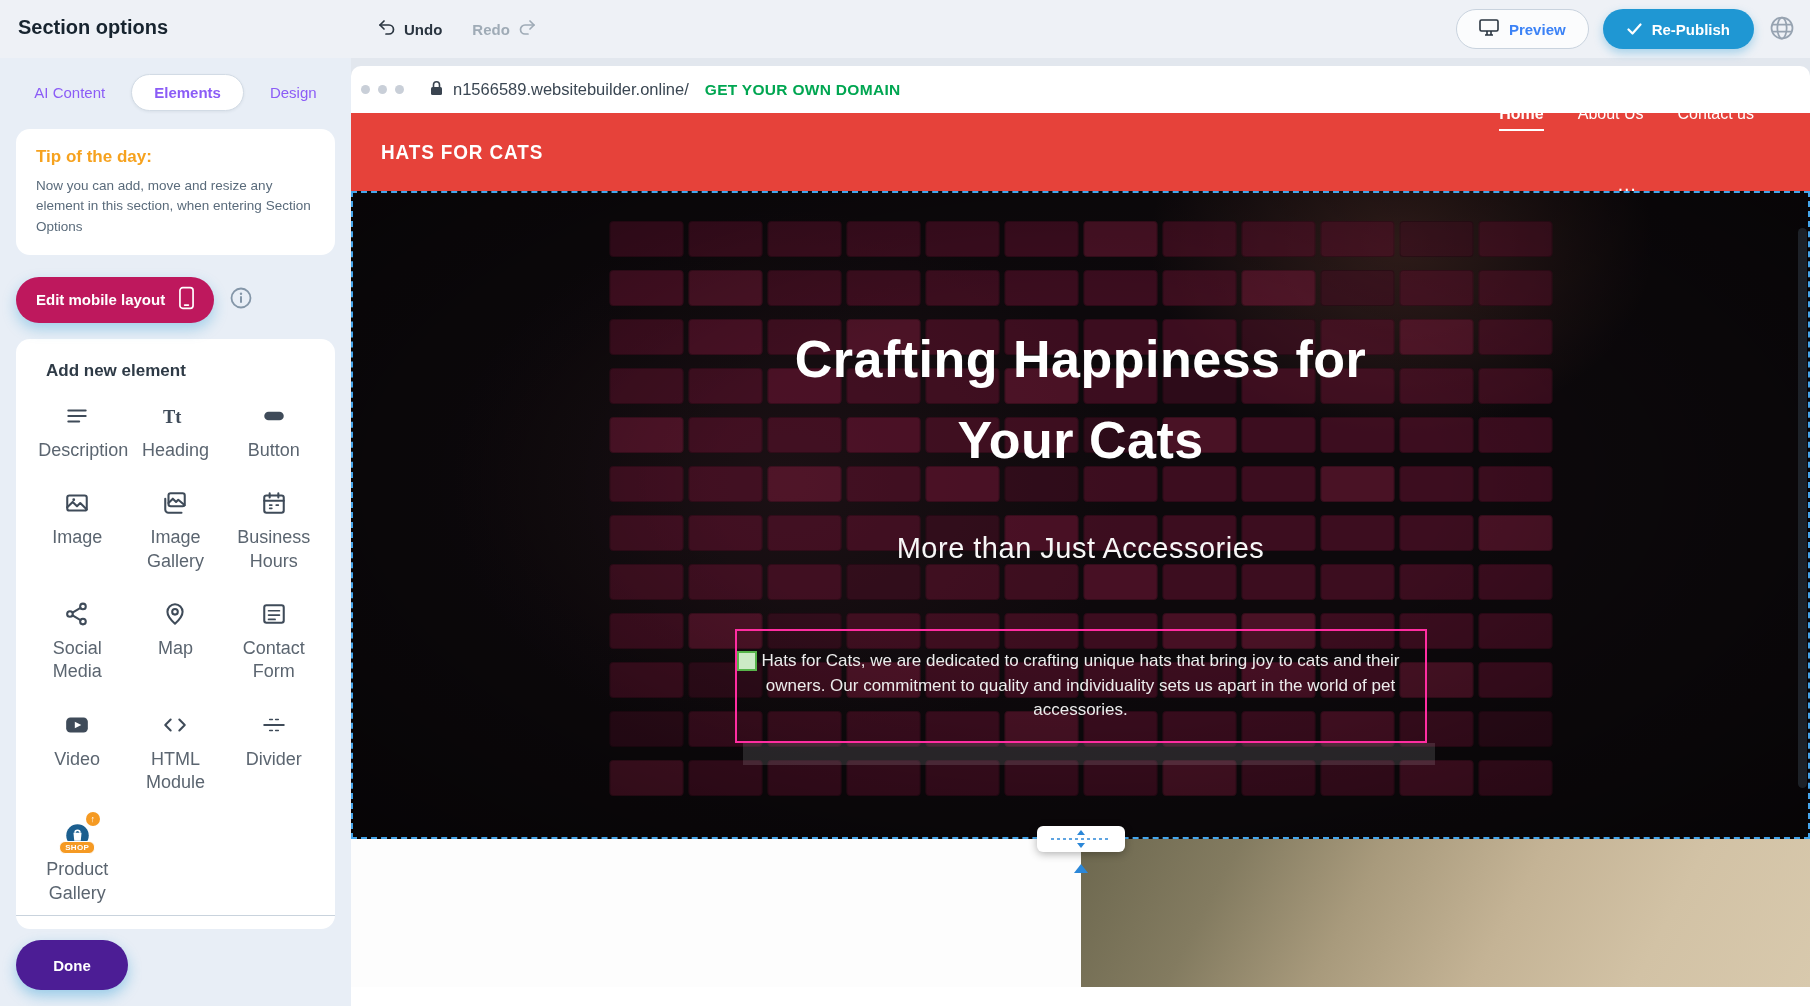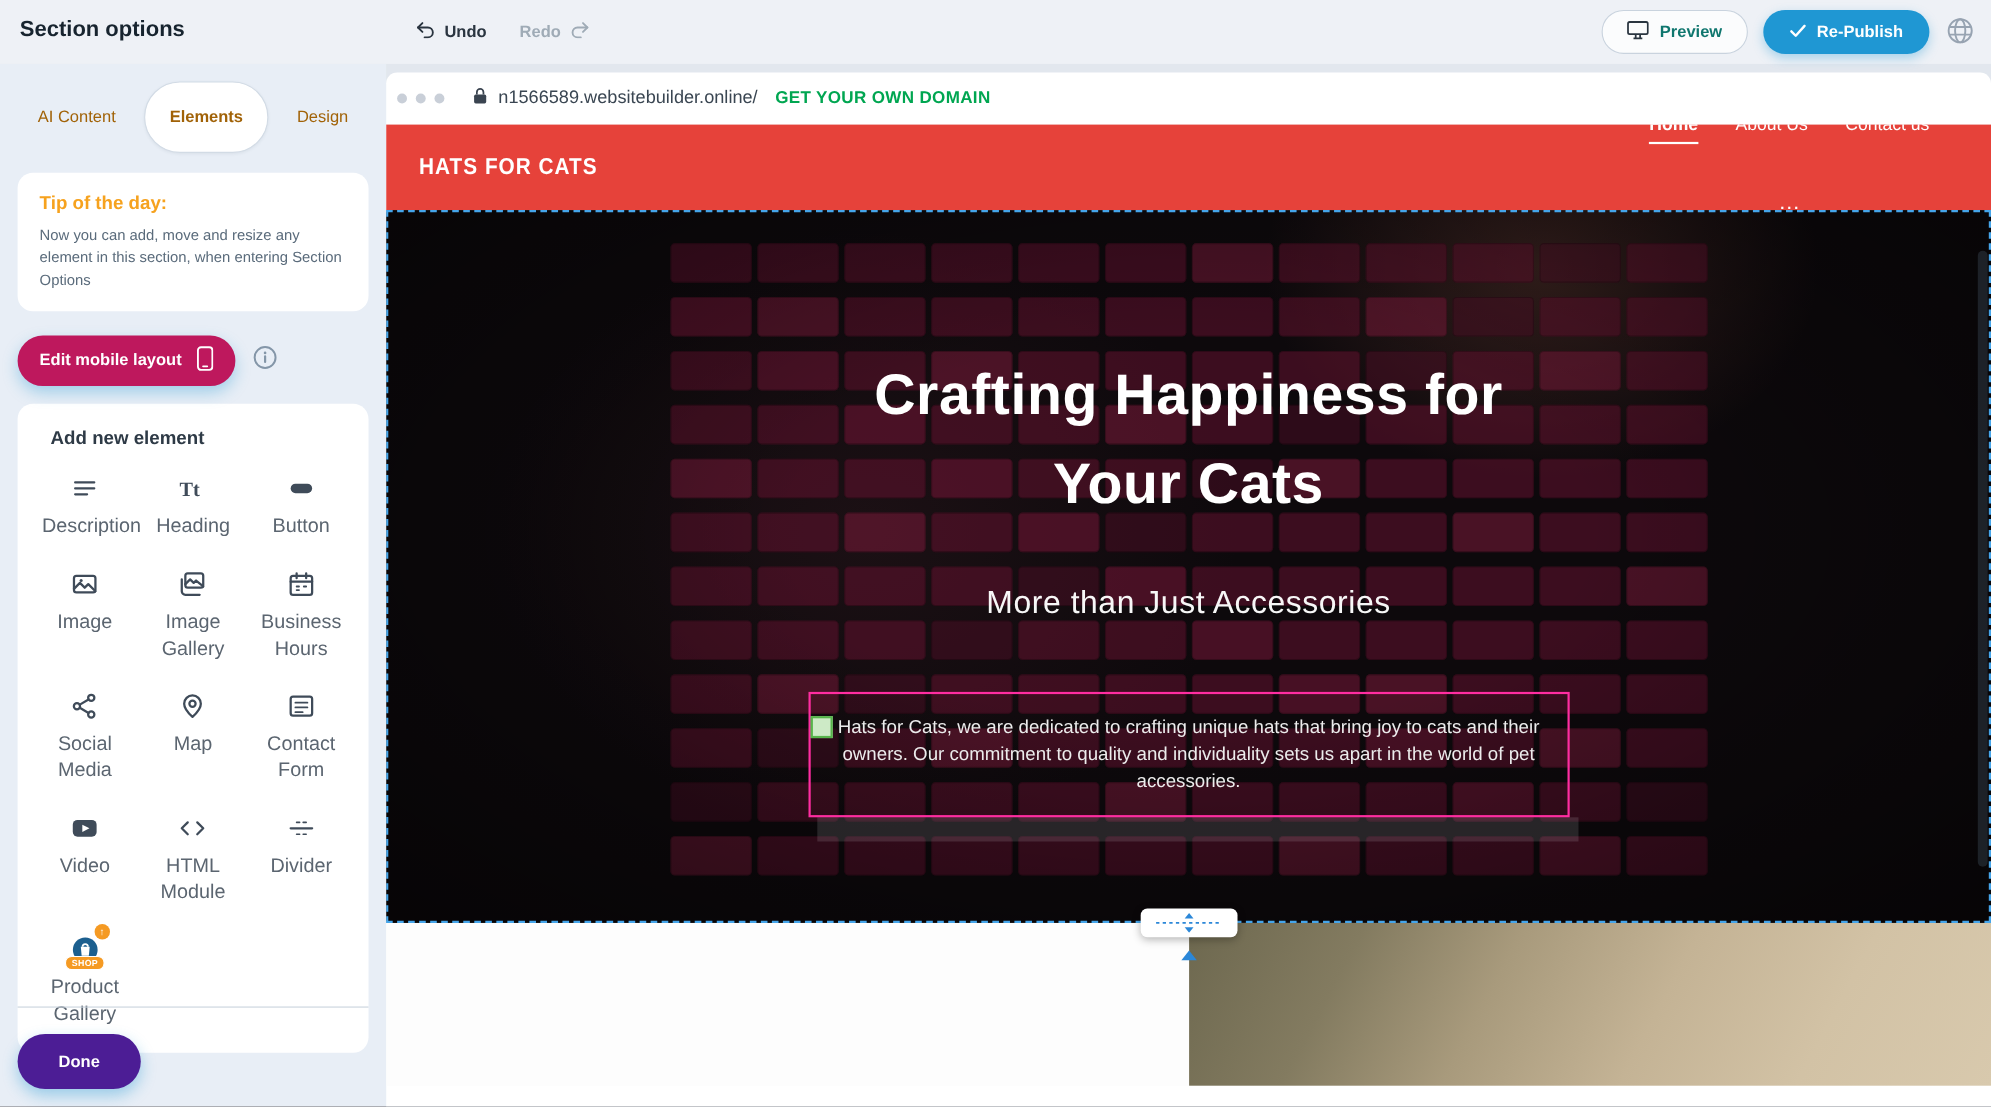--- a/index.html
+++ b/index.html
@@ -7,29 +7,29 @@
   body { font-family:"Liberation Sans","DejaVu Sans",sans-serif; background:#e9eef5; }
   .app { position:relative; width:1810px; height:1006px; overflow:hidden; }
 
   
   .topbar { position:absolute; top:0; left:0; right:0; height:58px; background:#eef1f6; z-index:20; }
   .topbar-title { position:absolute; left:18px; top:16px; font-size:20px; font-weight:700; color:#17242f; }
   .undo-redo { position:absolute; left:378px; top:0; height:58px; display:flex; align-items:center; gap:30px; }
   .ur-btn { display:flex; align-items:center; gap:8px; background:none; border:none; font-size:15px; font-weight:600; color:#2a3540; cursor:pointer; font-family:inherit; }
   .ur-btn.disabled { color:#9fabb6; }
   .topbar-right { position:absolute; right:14px; top:9px; display:flex; align-items:center; gap:14px; }
-  .btn-preview { display:flex; align-items:center; gap:10px; height:40px; padding:0 22px; border-radius:999px; border:1px solid #c9d3de; background:#fbfcfd; font-size:15px; font-weight:600; color:#0f766e; cursor:pointer; font-family:inherit; }
+  .btn-preview { display:flex; align-items:center; gap:10px; height:40px; padding:0 22px; border-radius:999px; border:1px solid #c9d3de; background:#fbfcfd; font-size:15px; font-weight:600; color:#3b82f6; cursor:pointer; font-family:inherit; }
   .btn-republish { display:flex; align-items:center; gap:10px; height:40px; padding:4px 24px; border-radius:999px; border:none; background:#1f97d3; color:#fff; font-size:15px; font-weight:700; cursor:pointer; font-family:inherit; box-shadow:0 4px 10px rgba(31,151,211,.35); }
   .btn-globe { background:none; border:none; cursor:pointer; display:flex; align-items:center; }
 
   
   .sidebar { position:absolute; top:58px; left:0; width:351px; bottom:0; background:#e8eef6; z-index:15; }
   .tabs { display:flex; justify-content:center; align-items:center; gap:18px; margin-top:16px; }
-  .tab { background:none; border:none; font-size:15px; color:#a16207; font-weight:500; padding:9px 8px; cursor:pointer; font-family:inherit; }
-  .tab.active { background:#fff; border:1px solid #d2dbe5; border-radius:999px; padding:23px 22px; font-weight:600; box-shadow:0 1px 3px rgba(40,60,80,.08); }
+  .tab { background:none; border:none; font-size:15px; color:#8b5cf6; font-weight:500; padding:9px 8px; cursor:pointer; font-family:inherit; }
+  .tab.active { background:#fff; border:1px solid #d2dbe5; border-radius:999px; padding:9px 22px; font-weight:600; box-shadow:0 1px 3px rgba(40,60,80,.08); }
   .tip-card { margin:18px 16px 0; background:#fff; border-radius:14px; padding:18px 20px; }
   .tip-title { color:#f6a21e; font-weight:700; font-size:17px; margin-bottom:9px; }
   .tip-body { font-size:13.5px; color:#5a6b7b; line-height:1.5; }
   .mobile-row { margin:22px 16px 16px; display:flex; align-items:center; gap:16px; }
   .btn-mobile { display:flex; align-items:center; gap:14px; height:46px; padding:16px 20px; border:none; border-radius:999px; background:#be185d; color:#fff; font-size:15px; font-weight:700; cursor:pointer; font-family:inherit; box-shadow:0 6px 14px rgba(32,149,210,.35); }
   .elements-card { margin:0 16px; background:#fff; border-radius:14px; padding:22px 14px 24px; }
   .elements-title { font-size:17px; font-weight:600; color:#2e3a46; margin-left:16px; }
   .el-grid { display:grid; grid-template-columns:repeat(3,1fr); row-gap:26px; column-gap:4px; margin-top:20px; }
   .el-item { display:flex; flex-direction:column; align-items:center; gap:8px; cursor:grab; }
   .el-icon { height:30px; display:flex; align-items:center; justify-content:center; position:relative; }

